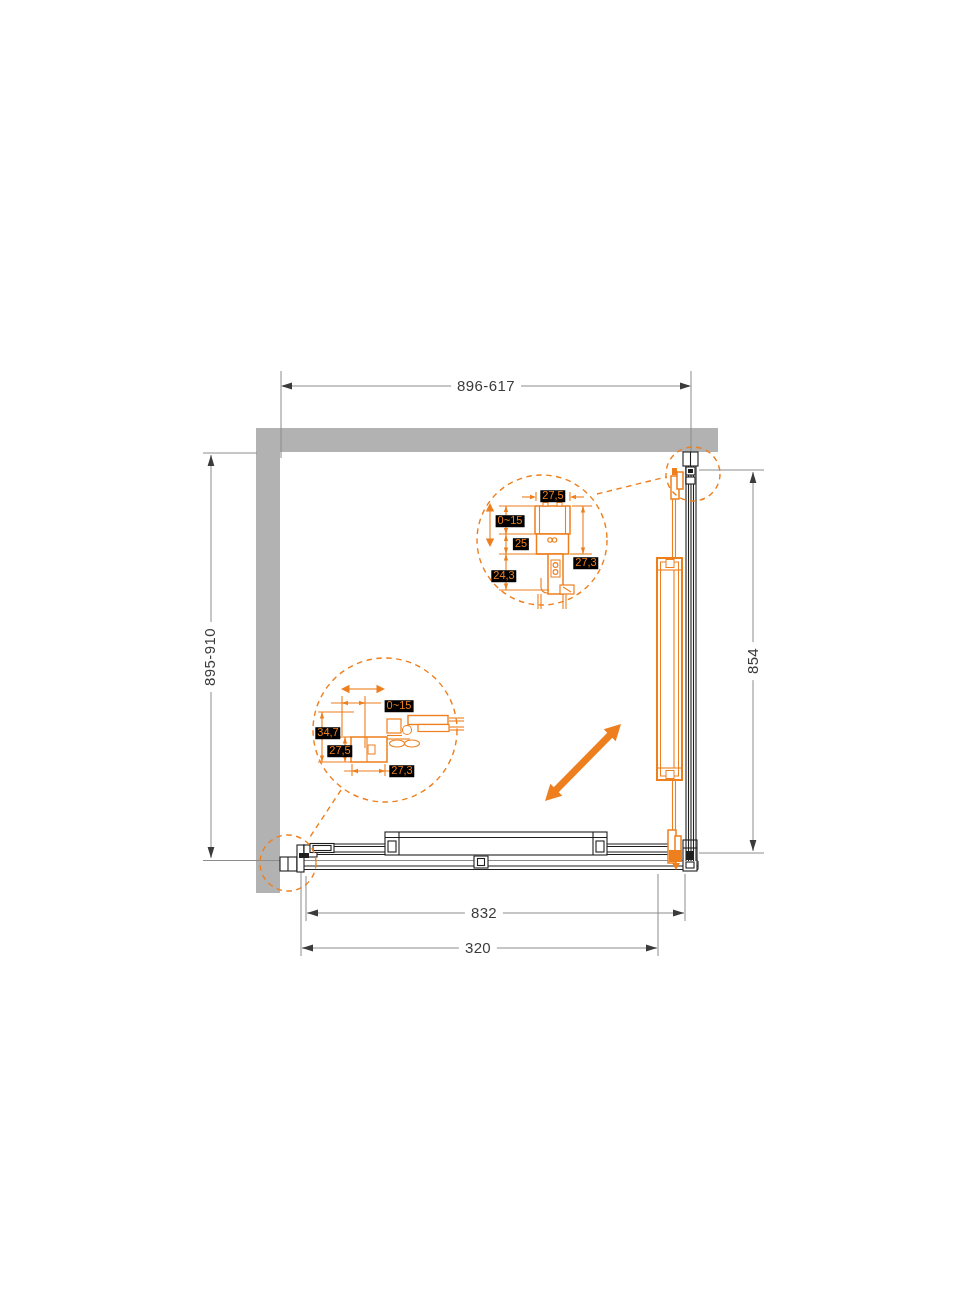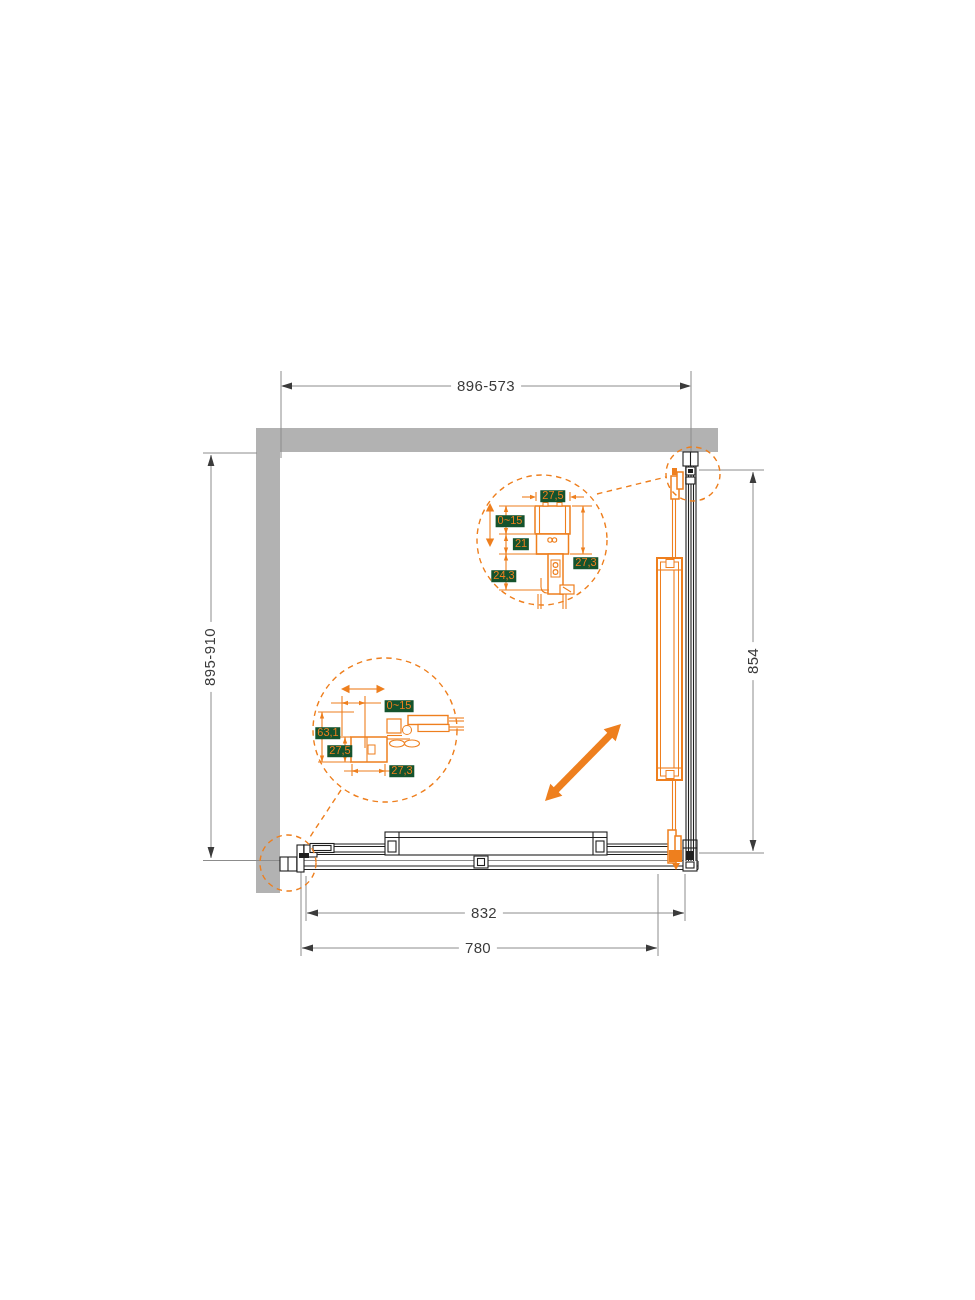--- a/index.html
+++ b/index.html
@@ -36,21 +36,21 @@
 
   
   .dash circle,.dash line{stroke:var(--accent);fill:none;stroke-width:1.4;stroke-dasharray:5.5 4.5;}
 
   
   .dim-label{position:absolute;transform:translate(-50%,-50%);
     font-size:15px;letter-spacing:.4px;color:var(--dimtext);
     background:#fff;padding:0 6px;white-space:nowrap;line-height:1.1;}
   .dim-label.vert{transform:translate(-50%,-50%) rotate(-90deg);}
   .o-label{position:absolute;transform:translate(-50%,-50%);
-    font-size:11px;color:var(--accent);background:#14532d;
+    font-size:11px;color:var(--accent);background:#000000;
     padding:0 2px;white-space:nowrap;line-height:1.05;}
 </style>
 </head>
 <body>
 
 <div class="stage">
 
   <svg width="975" height="1300" viewBox="0 0 975 1300">
 
     <g>
@@ -276,29 +276,29 @@
       <polygon class="of" points="345,761.5 342.8,755.5 347.2,755.5"></polygon>
 
       <line x1="352" y1="764" x2="352" y2="776"></line>
       <line x1="385" y1="764" x2="385" y2="776"></line>
       <line x1="344" y1="771" x2="390" y2="771"></line>
       <polygon class="of" points="352,771 358,768.8 358,773.2"></polygon>
       <polygon class="of" points="385,771 379,768.8 379,773.2"></polygon>
     </g>
   </svg>
 
-  <span class="dim-label" style="left:486px;top:386px">896-573</span>
+  <span class="dim-label" style="left:486px;top:386px">896-617</span>
   <span class="dim-label vert" style="left:210px;top:657px">895-910</span>
   <span class="dim-label vert" style="left:753px;top:661px">854</span>
   <span class="dim-label" style="left:484px;top:913px">832</span>
-  <span class="dim-label" style="left:478px;top:948px">780</span>
+  <span class="dim-label" style="left:478px;top:948px">320</span>
 
   <span class="o-label" style="left:553px;top:496px">27,5</span>
   <span class="o-label" style="left:510px;top:521px">0~15</span>
-  <span class="o-label" style="left:521px;top:544px">21</span>
+  <span class="o-label" style="left:521px;top:544px">25</span>
   <span class="o-label" style="left:504px;top:576px">24,3</span>
   <span class="o-label" style="left:586px;top:563px">27,3</span>
 
   <span class="o-label" style="left:399px;top:706px">0~15</span>
-  <span class="o-label" style="left:328px;top:733px">63,1</span>
+  <span class="o-label" style="left:328px;top:733px">34,7</span>
   <span class="o-label" style="left:340px;top:751px">27,5</span>
   <span class="o-label" style="left:402px;top:771px">27,3</span>
 </div>
 
 </body></html>

